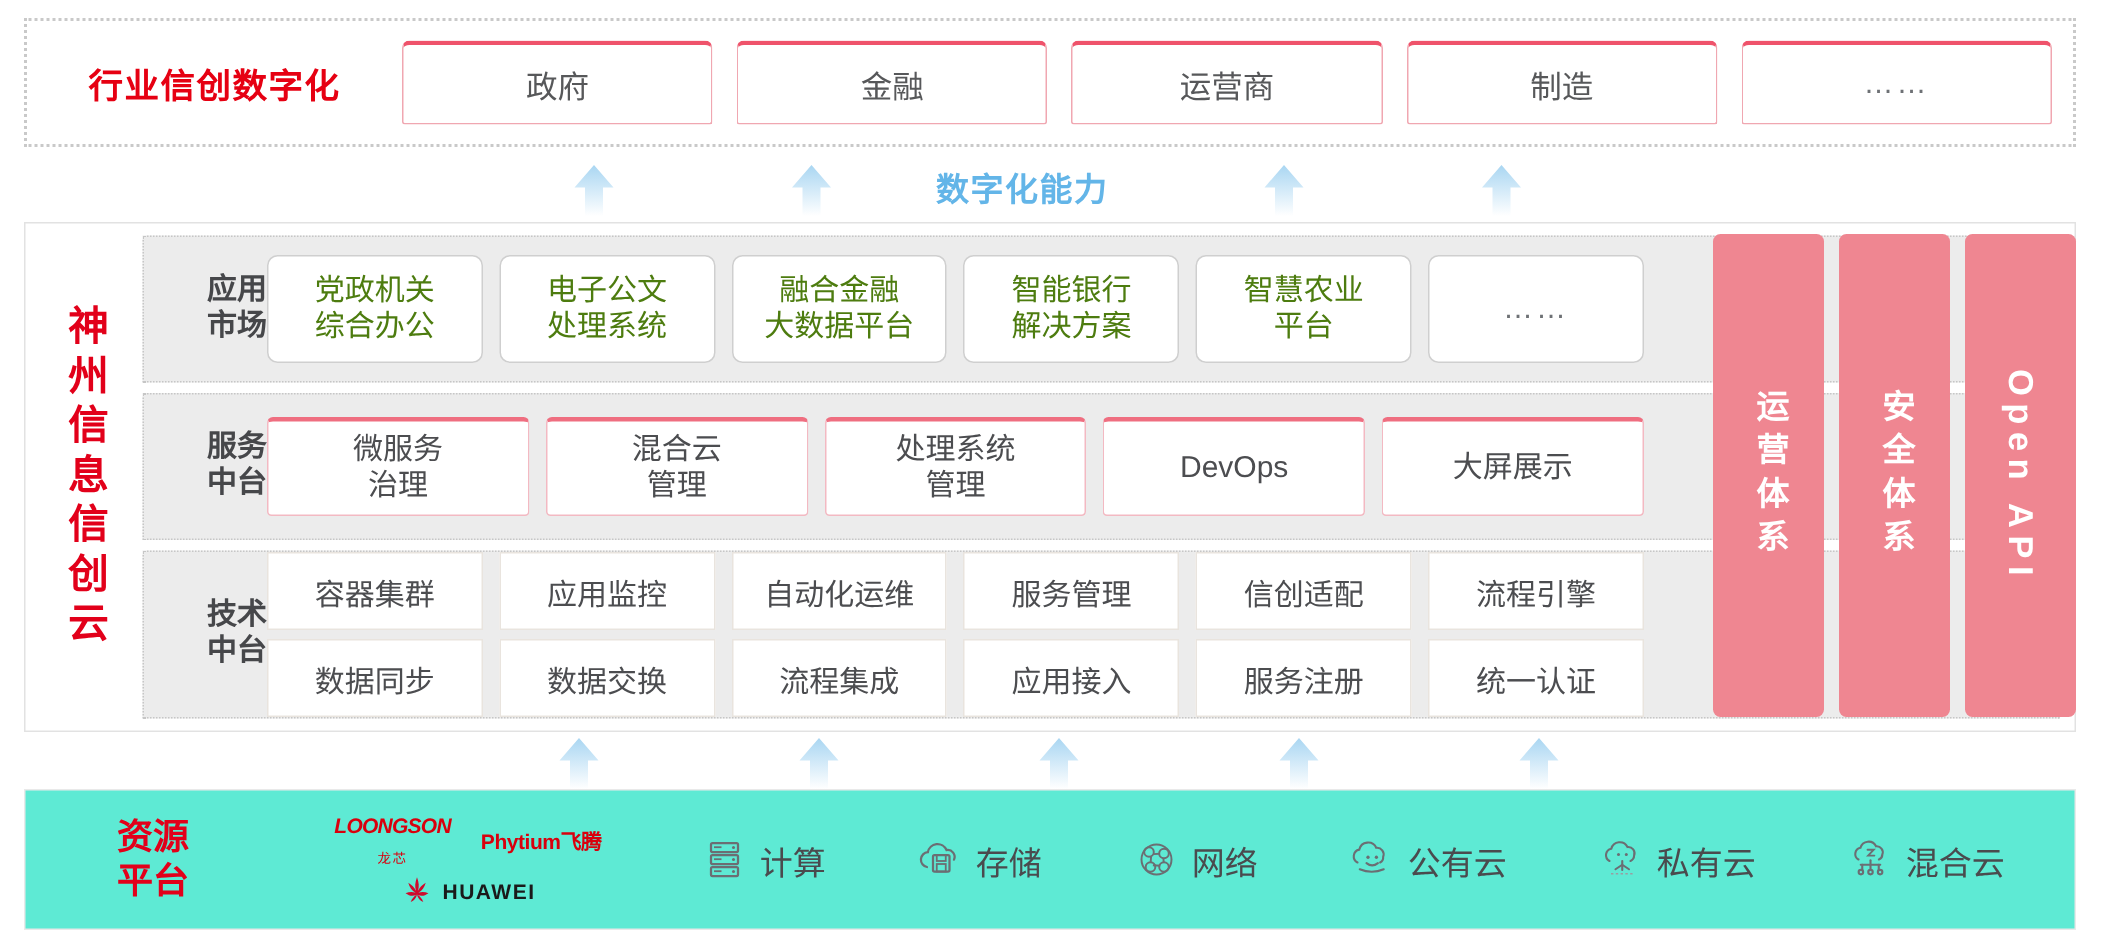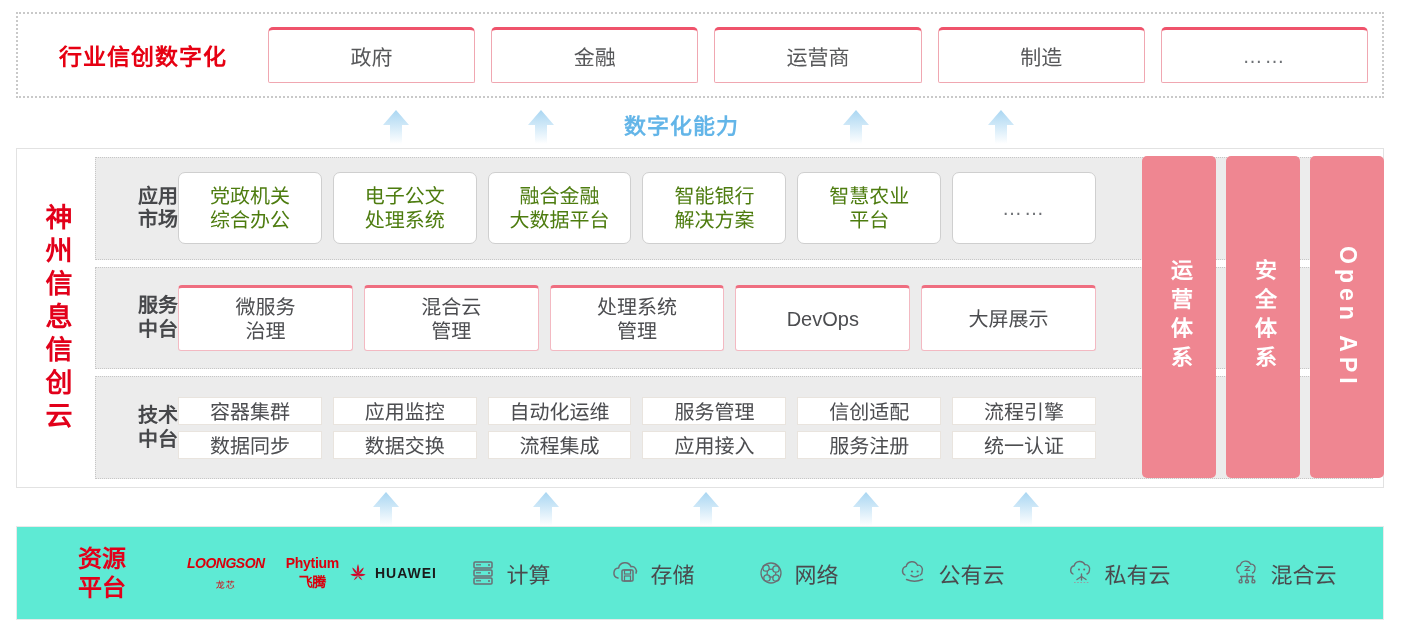--- a/index.html
+++ b/index.html
@@ -113,21 +113,21 @@
     flex:1;height:66px;
     background:#ffffff;
     border:1px solid #f3b9c2;
     border-top:3px solid #ef6e80;
     border-radius:4px 4px 3px 3px;
     display:flex;align-items:center;justify-content:center;
     text-align:center;font-size:20px;color:#4c4d50;line-height:1.2;
     box-sizing:border-box;
   }
   .tech-card{
-    flex:1;height:28px;
+    flex:1;height:52px;
     background:#ffffff;border:1px solid #e9e4de;
     display:flex;align-items:center;justify-content:center;
     text-align:center;font-size:20px;color:#4c4d50;
     box-sizing:border-box;
   }
 
   
   .pillars{
     position:absolute;right:18px;top:156px;
     display:flex;gap:10px;height:322px;
@@ -162,21 +162,21 @@
     background:#5eead4;border:1px solid #e9e9e9;
     box-sizing:border-box;
     display:flex;align-items:center;
   }
   .res-title{
     flex:0 0 170px;text-align:center;
     color:#e2001a;font-weight:bold;font-size:24px;line-height:1.22;
   }
   .vendor-logos{
     flex:0 0 250px;
-    display:flex;flex-direction:row;align-items:center;gap:7px;text-align:center;
+    display:flex;flex-direction:column;align-items:center;gap:7px;
   }
   .logo-row{display:flex;align-items:center;gap:20px;}
   .logo-loongson{display:flex;flex-direction:column;align-items:center;line-height:1;}
   .logo-loongson .l1{
     color:#d9000d;font-weight:bold;font-size:14px;font-style:italic;letter-spacing:-0.5px;
   }
   .logo-loongson .l2{color:#d9000d;font-size:9px;letter-spacing:1px;margin-top:11px;}
   .logo-phytium{
     color:#d9000d;font-weight:bold;font-size:14px;letter-spacing:-0.3px;
   }

